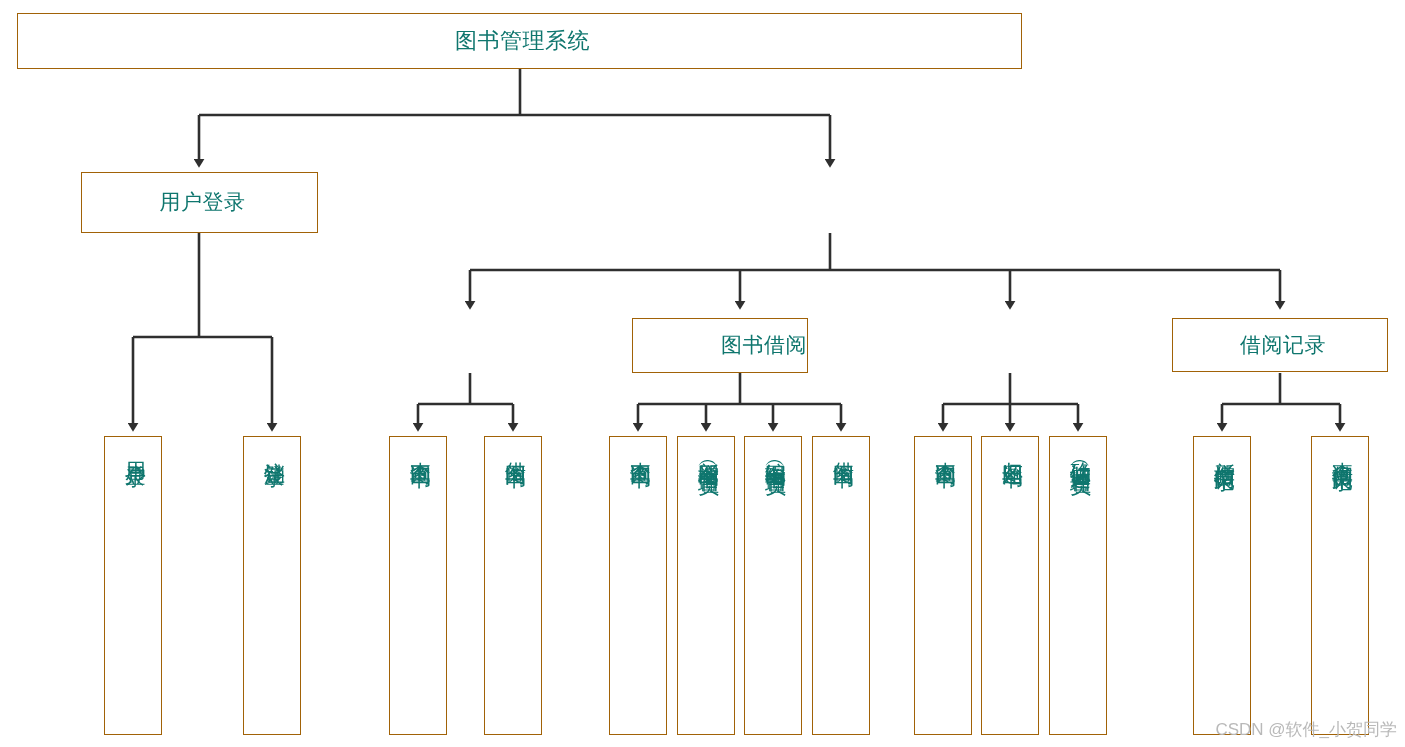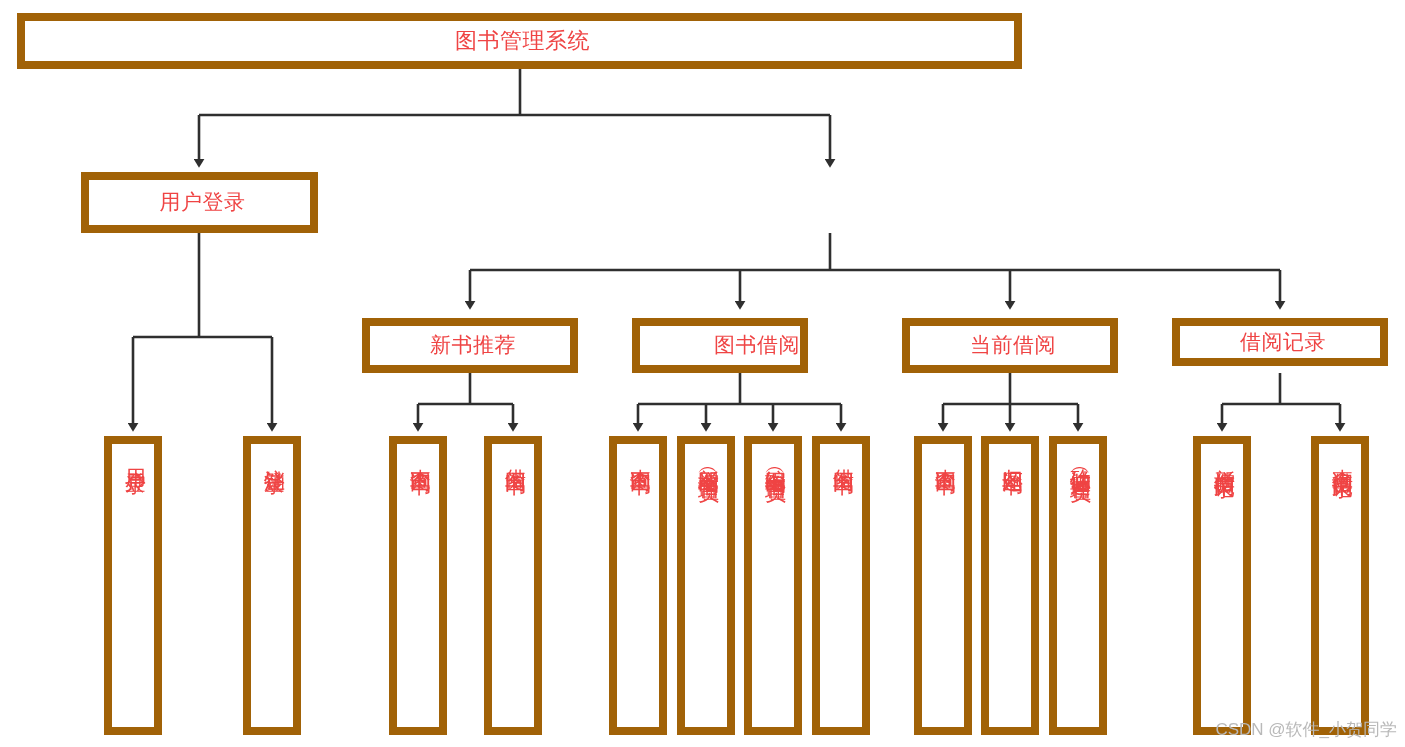--- a/index.html
+++ b/index.html
@@ -23,25 +23,25 @@
     left: 0;
     top: 0;
     width: 1405px;
     height: 747px;
     pointer-events: none;
   }
   .node {
     position: absolute;
     box-sizing: border-box;
     background: #ffffff;
-    border: 8px solid #a16207;
+    border: 1px solid #a16207;
     display: flex;
     align-items: center;
     justify-content: center;
-    color: #ef4444;
+    color: #0f766e;
     z-index: 2;
     padding-left: 6px;
   }
   .node .label {
     display: block;
     text-align: center;
     line-height: 1.18;
     letter-spacing: 0.5px;
   }
   
@@ -132,30 +132,24 @@
   </svg>
 
   <div class="node root horiz" style="left:17px; top:13px; width:1005px; height:56px;">
     <span class="label">图书管理系统</span>
   </div>
 
   <div class="node horiz" style="left:81px; top:172px; width:237px; height:61px;">
     <span class="label">用户登录</span>
   </div>
 
-  <div class="node horiz" style="left:362px; top:318px; width:216px; height:55px;">
-    <span class="label">新书推荐</span>
-  </div>
   <div class="node horiz" style="left:632px; top:318px; width:176px; height:55px;justify-content:flex-end;">
     <span class="label">图书借阅</span>
   </div>
-  <div class="node horiz" style="left:902px; top:318px; width:216px; height:55px;">
-    <span class="label">当前借阅</span>
-  </div>
-  <div class="node horiz" style="left:1172px; top:318px; width:216px; height:48px;">
+  <div class="node horiz" style="left:1172px; top:318px; width:216px; height:54px;">
     <span class="label">借阅记录</span>
   </div>
 
   <div class="node vert" style="left:104px; top:436px; width:58px; height:299px;">
     <span class="label">用户登录</span>
   </div>
   <div class="node vert" style="left:243px; top:436px; width:58px; height:299px;">
     <span class="label">注销登录</span>
   </div>
 

